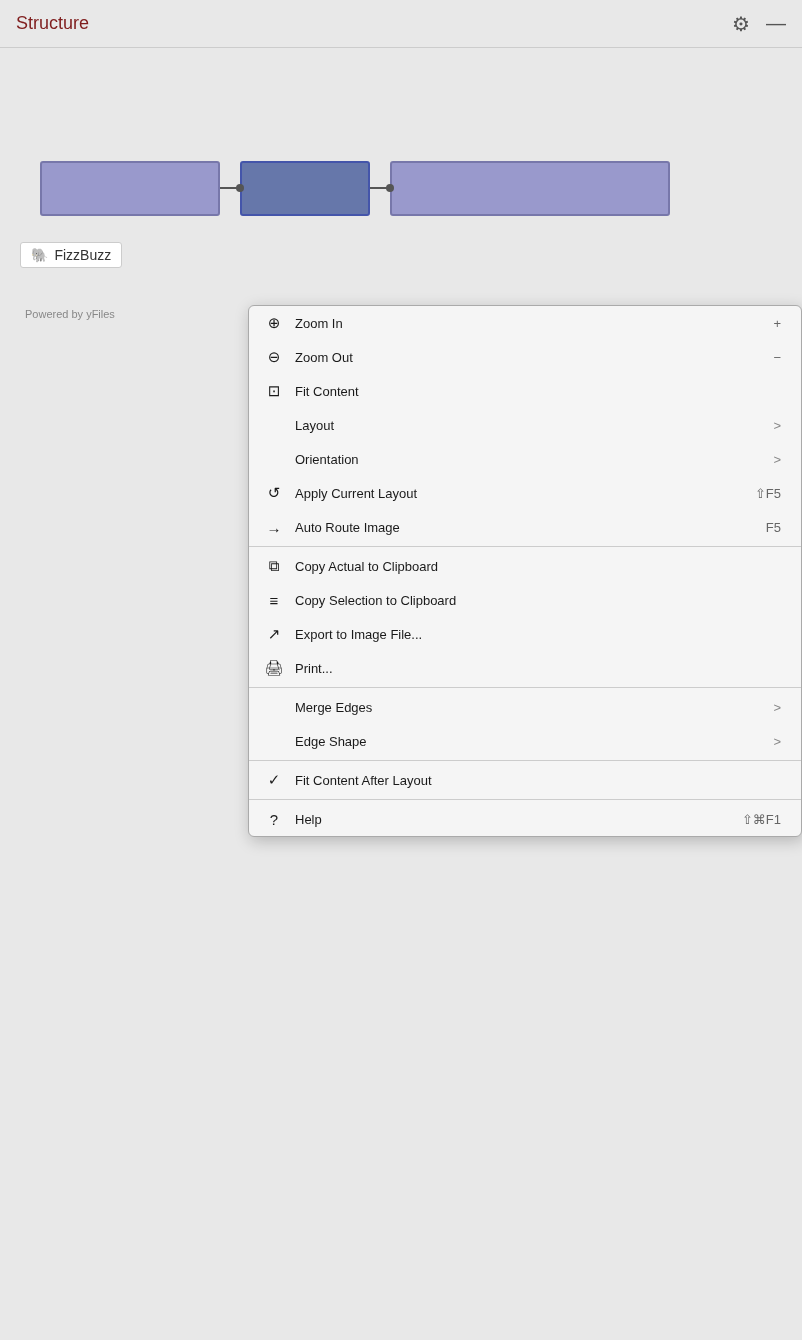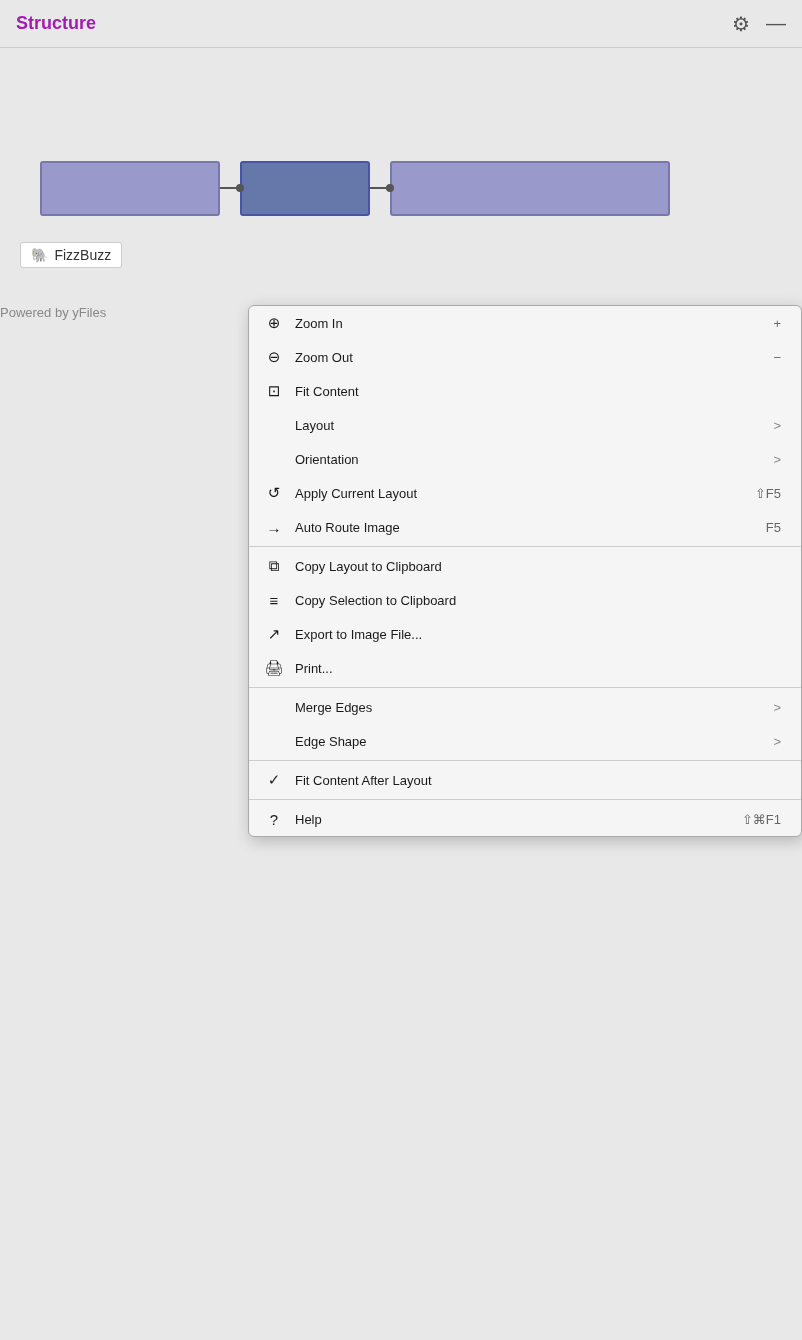--- a/index.html
+++ b/index.html
@@ -23,22 +23,22 @@
       align-items: center;
       justify-content: space-between;
       padding: 8px 16px;
       background: #e8e8e8;
       border-bottom: 1px solid #ccc;
       height: 48px;
     }
 
     .title-bar-title {
       font-size: 18px;
-      font-weight: 700;
-      color: #a21caf;
+      font-weight: 400;
+      color: #7f1d1d;
     }
 
     .title-bar-icons {
       display: flex;
       gap: 16px;
       align-items: center;
     }
 
     .icon-gear, .icon-minus {
       font-size: 20px;
@@ -122,22 +122,22 @@
       padding: 4px 10px;
       border-radius: 3px;
       font-size: 14px;
       color: #333;
     }
 
     
     .powered-by {
       position: absolute;
       bottom: 8px;
-      left: 0;
-      font-size: 13px;
+      left: 25px;
+      font-size: 11px;
       color: #888;
     }
 
     
     .context-menu {
       position: absolute;
       top: 305px;
       left: 248px;
       width: 554px;
       background: #f5f5f5;
@@ -278,21 +278,21 @@
       <div class="menu-item-left">
         <span class="menu-icon">→</span>
         <span class="menu-label">Auto Route Image</span>
       </div>
       <span class="menu-shortcut">F5</span>
     </div>
     <div class="menu-separator"></div>
     <div class="menu-item">
       <div class="menu-item-left">
         <span class="menu-icon">⧉</span>
-        <span class="menu-label">Copy Layout to Clipboard</span>
+        <span class="menu-label">Copy Actual to Clipboard</span>
       </div>
 
     </div>
     <div class="menu-item">
       <div class="menu-item-left">
         <span class="menu-icon">≡</span>
         <span class="menu-label">Copy Selection to Clipboard</span>
       </div>
 
     </div>

